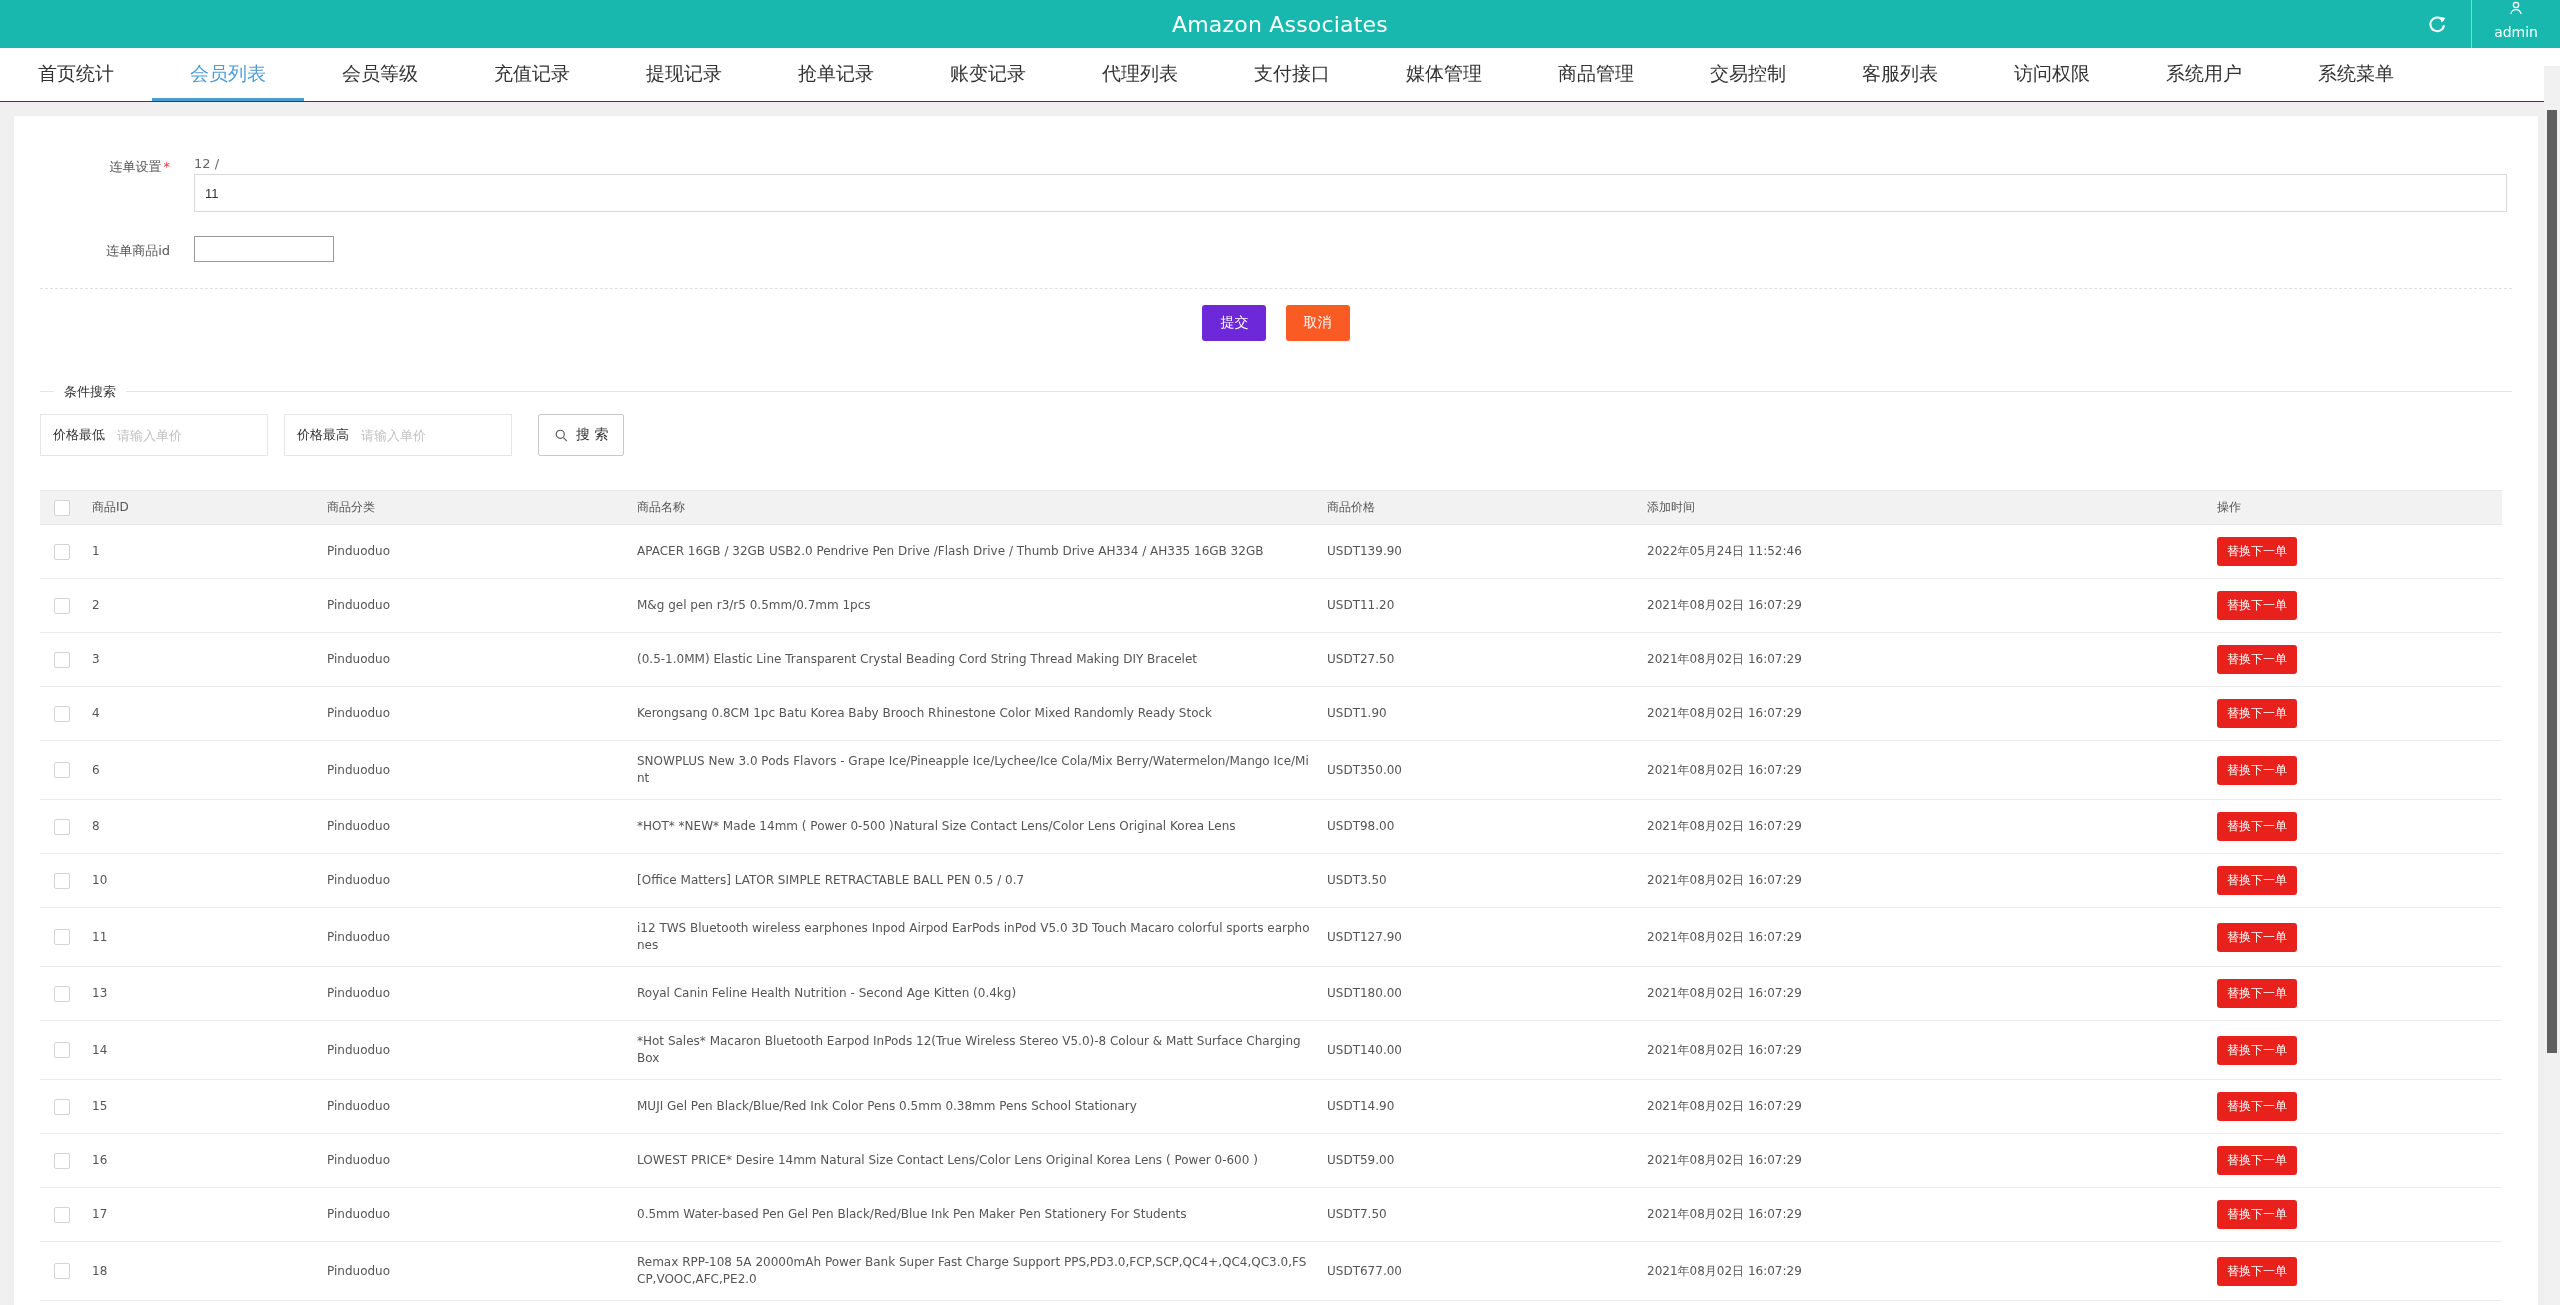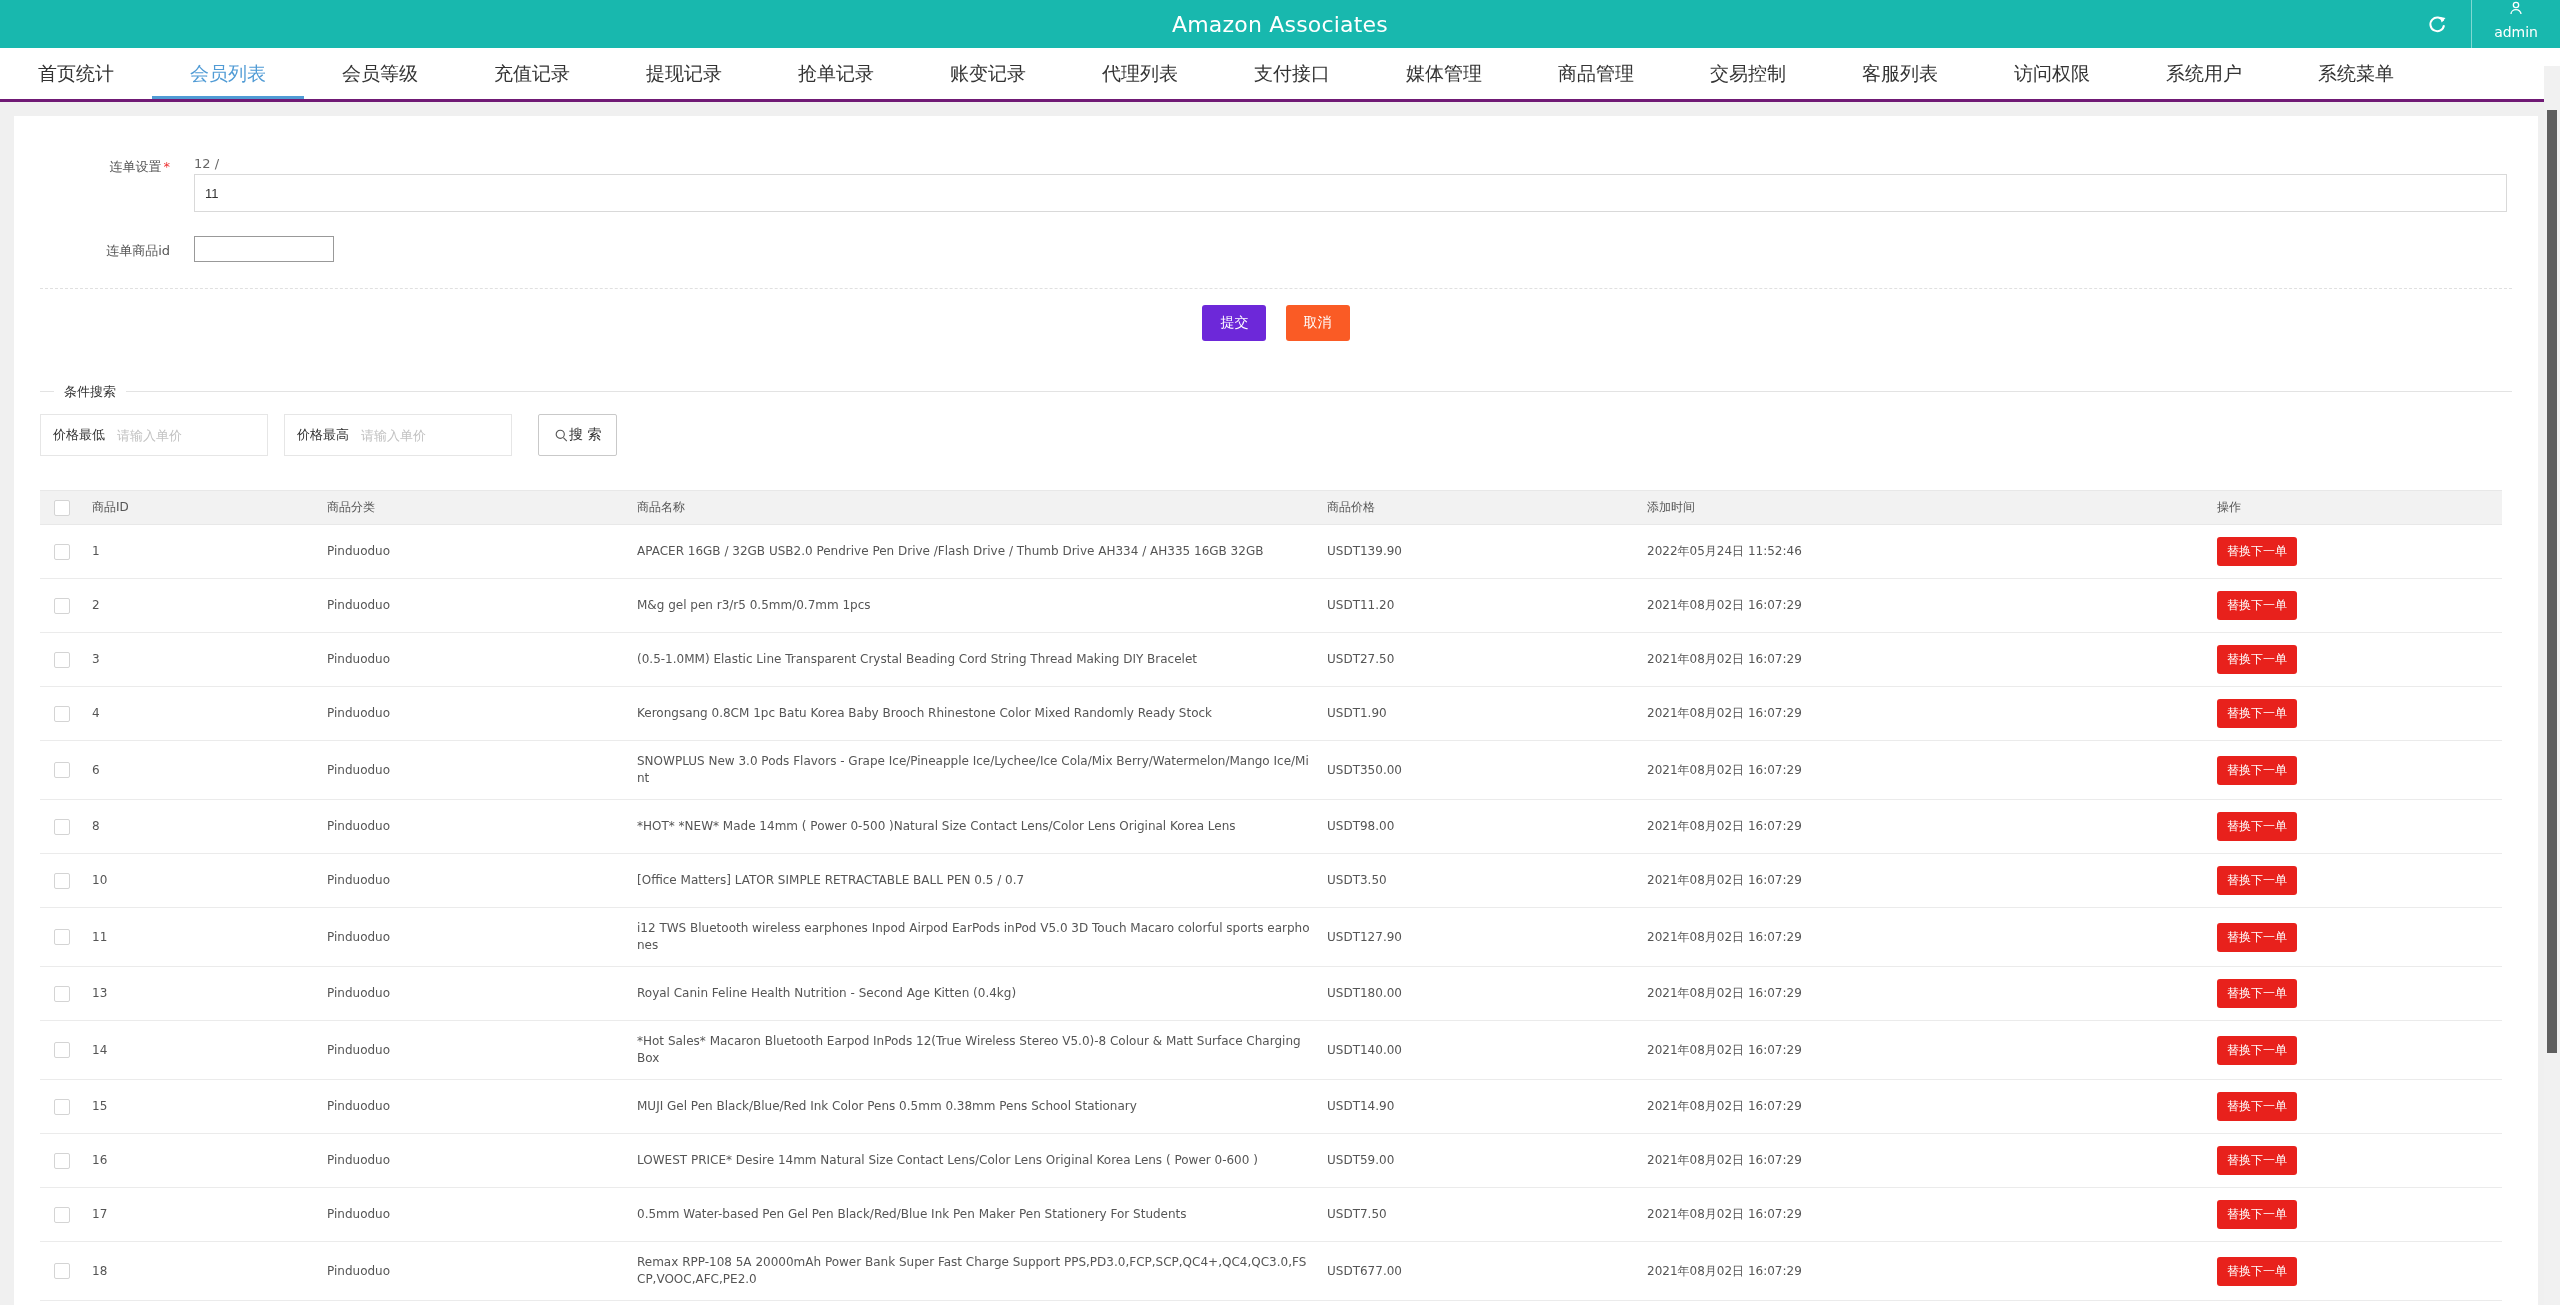--- a/index.html
+++ b/index.html
@@ -9,21 +9,21 @@
   
   .app-header { position:relative; height:48px; background:#18b8ae; display:flex;
                 align-items:center; justify-content:center; }
   .app-title { color:#ffffff; font-size:22px; font-weight:400; letter-spacing:.2px; }
   .header-right { position:absolute; right:0; top:0; height:100%; display:flex; align-items:stretch; }
   .hdr-btn { display:flex; align-items:center; padding:0 24px; cursor:pointer; }
   .hdr-divider { width:1px; background:rgba(255,255,255,.45); }
   .user-group { display:flex; align-items:center; gap:8px; padding:0 22px; color:#fff; font-size:14px; cursor:pointer;flex-direction:column; }
 
   
-  .nav-bar { height:54px; background:#fff; display:flex; border-bottom:3px solid #701a75; }
+  .nav-bar { height:54px; background:#fff; display:flex; border-bottom:1px solid #701a75; }
   .tab { width:152px; text-align:center; line-height:51px; font-size:19px; color:#333;
          cursor:pointer; border-bottom:3px solid transparent; }
   .tab.active { color:#509bd5; border-bottom-color:#509bd5; }
 
   
   .page-bg { height:1203px; background:#f0f0f0; }
   .card { margin:14px 22px 0 14px; background:#fff; height:100%; padding:40px 26px 0 26px; }
 
   
   .form-item { display:flex; }
@@ -46,21 +46,21 @@
   .search-fieldset { margin-top:50px; border-top:1px solid #e3e3e3; position:relative; }
   .search-legend { position:absolute; top:-9px; left:14px; background:#fff; padding:0 10px;
                    font-size:13px; color:#333; }
   .search-row { margin-top:22px; display:flex; align-items:center; }
   .search-group { display:inline-flex; align-items:center; border:1px solid #e6e6e6; height:42px; background:#fff; }
   .search-group + .search-group { margin-left:16px; }
   .sg-label { padding:0 12px; font-size:13px; color:#333; white-space:nowrap; }
   .sg-input { border:none; outline:none; width:150px; font-size:13px; color:#333; padding-right:10px; background:transparent; }
   .sg-input::placeholder { color:#c2c2c2; }
   .search-btn { margin-left:26px; height:42px; padding:0 15px; background:#fff; border:1px solid #c9c9c9;
-                border-radius:2px; display:flex; align-items:center; font-size:14px; color:#333;
+                border-radius:2px; display:flex; align-items:center; gap:7px; font-size:14px; color:#333;
                 cursor:pointer; font-family:inherit; }
 
   
   .product-table { margin-top:34px; width:calc(100% - 10px); border-collapse:collapse; table-layout:fixed; }
   .product-table th { background:#f2f2f2; font-weight:400; font-size:12px; color:#555; text-align:left;
                       padding:8px; border-top:1px solid #e8e8e8; border-bottom:1px solid #e8e8e8; line-height:17px; }
   .product-table td { font-size:12px; color:#555; padding:12px 8px; border-bottom:1px solid #ebebeb;
                       line-height:17px; vertical-align:middle; }
   .cell-name { word-break:break-all; }
   .checkbox { width:16px; height:16px; border:1px solid #d4d4d4; border-radius:2px; background:#fff;

